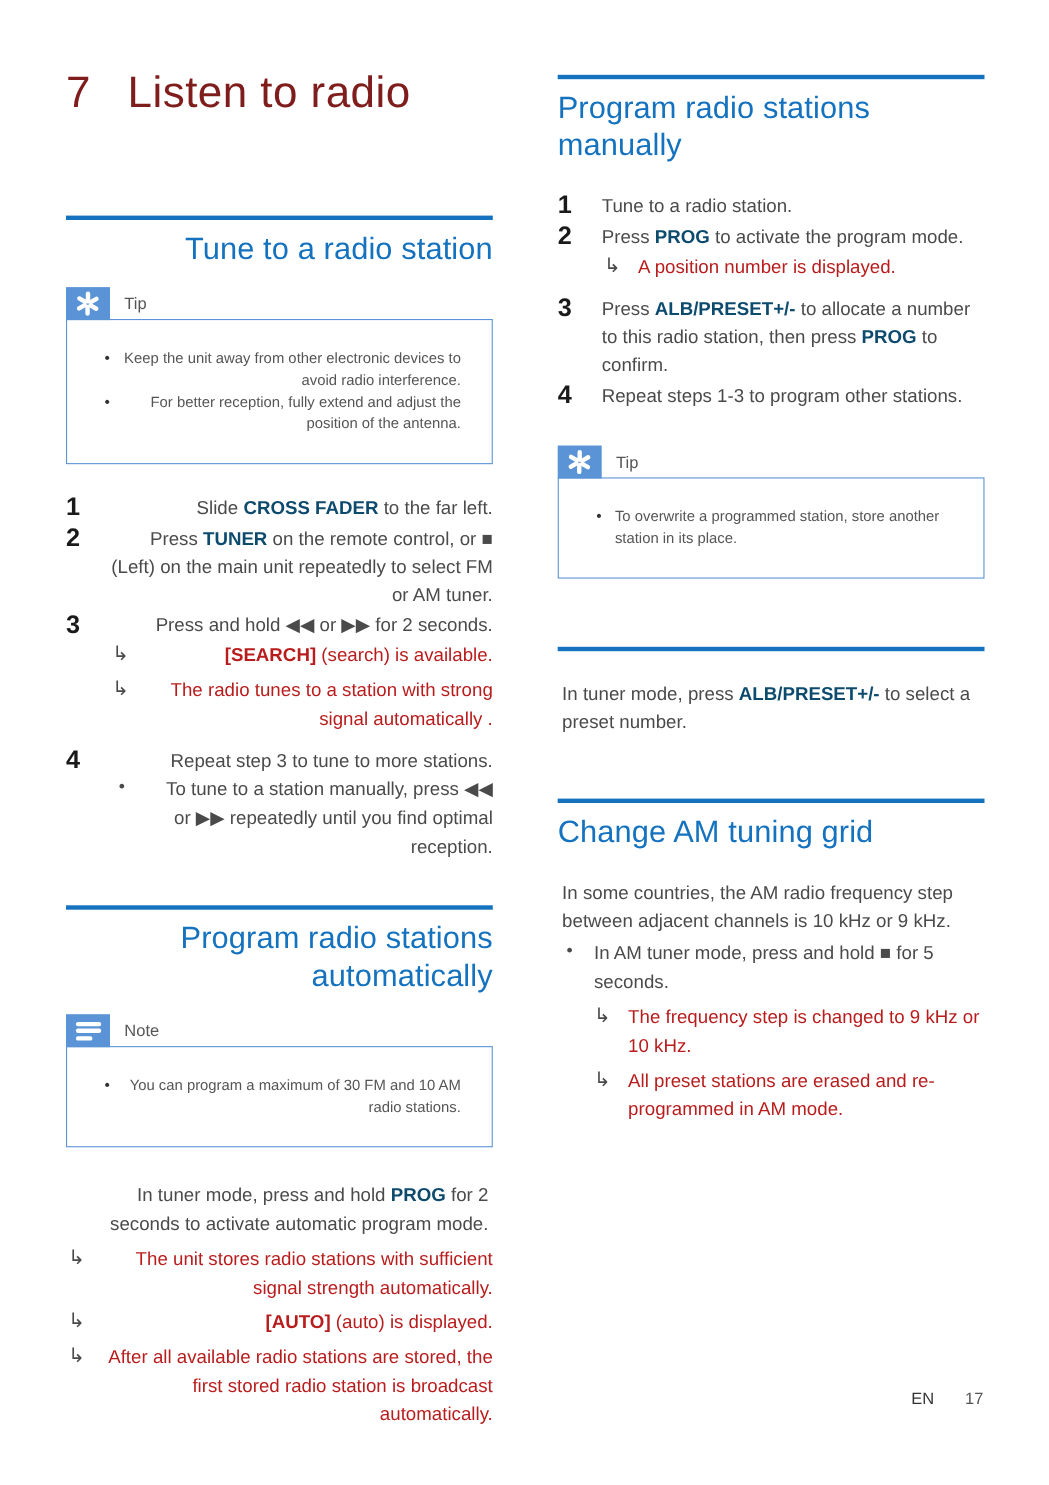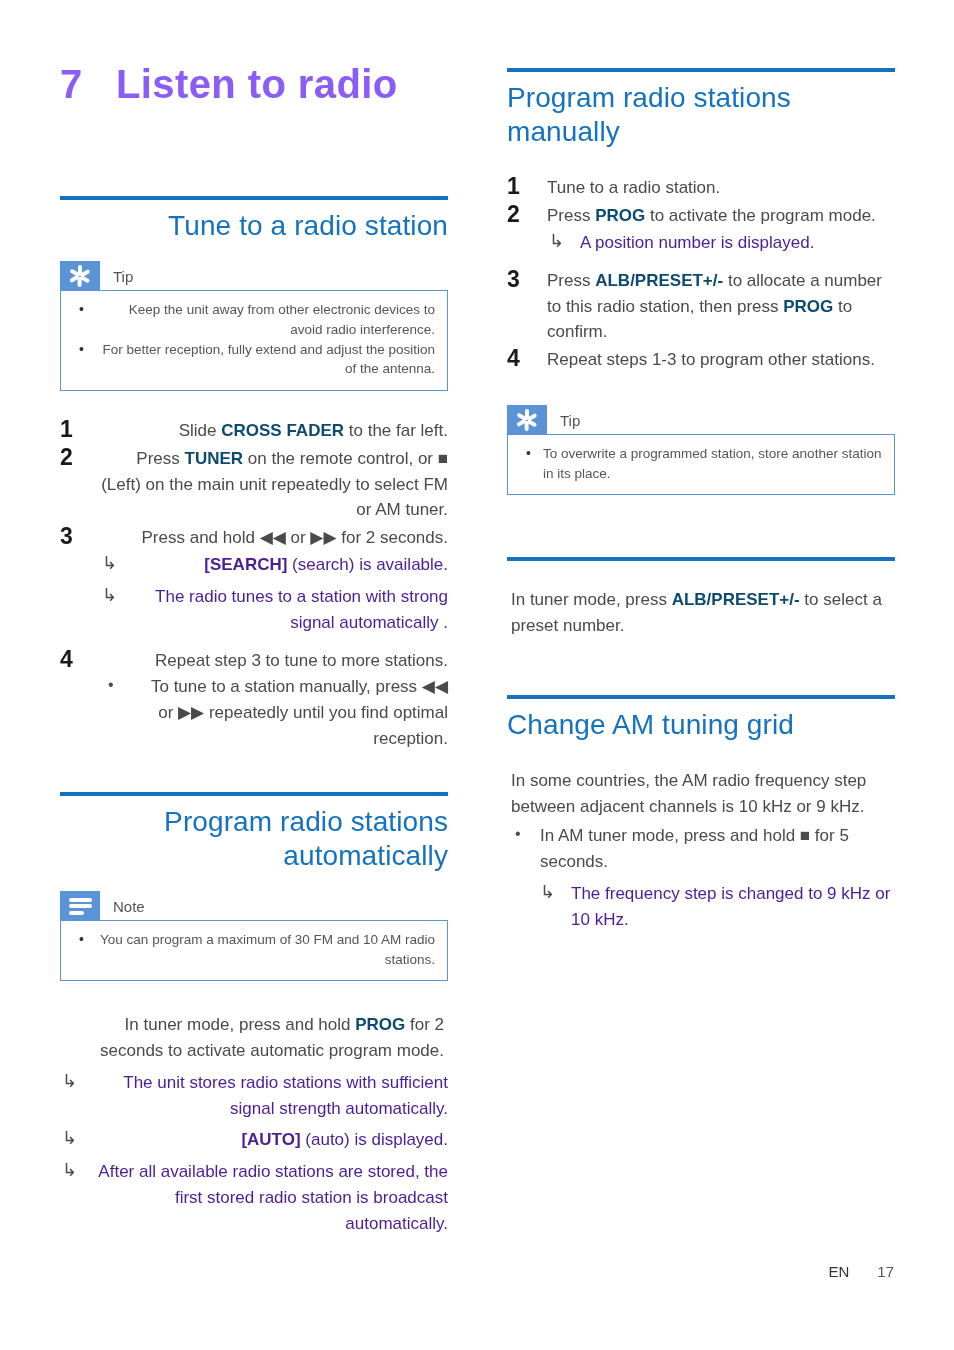--- a/index.html
+++ b/index.html
@@ -23,23 +23,23 @@
     height: 1350px;
     overflow: hidden;
   }
 
   
   .chapter-title {
     position: absolute;
     left: 60px;
     top: 62px;
     width: 440px;
-    color: #8b5cf6;
+    color: #7f1d1d;
     font-size: 40px;
-    font-weight: 700;
+    font-weight: 400;
     letter-spacing: 0.4px;
     white-space: nowrap;
   }
   .chapter-num {
     display: inline-block;
     width: 56px;
   }
 
   
   .col {
@@ -87,21 +87,21 @@
     display: flex;
     align-items: center;
   }
   .callout-body {
     border: 1px solid #5b94d6;
     padding: 9px 12px 10px 12px;
     box-sizing: border-box;
     margin-top: -1px;
   }
   .callout-body ul {
-    margin: 0;
+    margin: 16px;
     padding: 0;
     list-style: none;
   }
   .callout-body li {
     font-size: 13.5px;
     line-height: 1.44;
     color: #555;
     position: relative;
     padding-left: 23px;
     margin-bottom: 1px;
@@ -170,21 +170,21 @@
     margin: 4px;
   }
 
   
   .results { margin: 0; padding: 0; list-style: none; }
   .result {
     position: relative;
     padding-left: 33px;
     font-size: 17px;
     line-height: 1.52;
-    color: #4c1d95;
+    color: #b91c1c;
     margin-top: 6px;
   }
   .result::before {
     content: "\21B3";
     position: absolute;
     left: 2px;
     top: -2px;
     font-size: 18px;
     color: #4a4a4a;
   }
@@ -394,20 +394,21 @@
     <div>
       <div class="sec-rule"></div>
       <div class="sec-head">Change AM tuning grid</div>
       <div style="height:22px;"></div>
       <p class="para"><span>In some countries, the AM radio frequency step between adjacent channels is 10 kHz or 9 kHz.</span></p>
       <ul class="results">
         <li class="subbullet"><span>In AM tuner mode, press and hold ■ for 5 seconds.</span></li>
       </ul>
       <ul class="results" style="margin-left:31px;">
         <li class="result"><span>The frequency step is changed to 9 kHz or 10 kHz.</span></li>
+        <li class="result"><span>All preset stations are erased and re-programmed in AM mode.</span></li>
       </ul>
     </div>
   </div>
 
   <div class="footer">
     <span class="lang">EN</span><span class="pageno">17</span>
   </div>
 
 </div>
 

